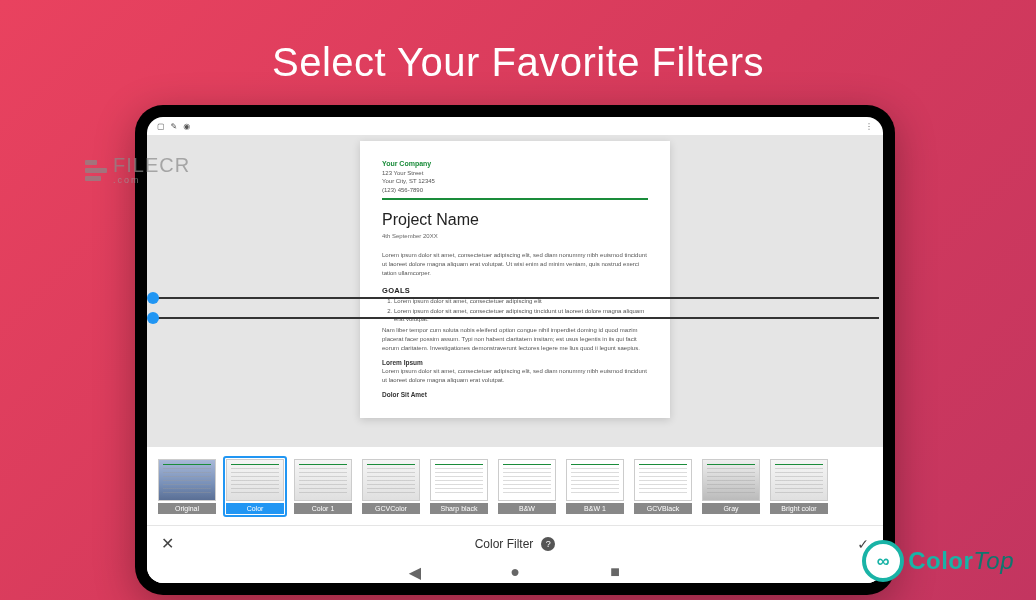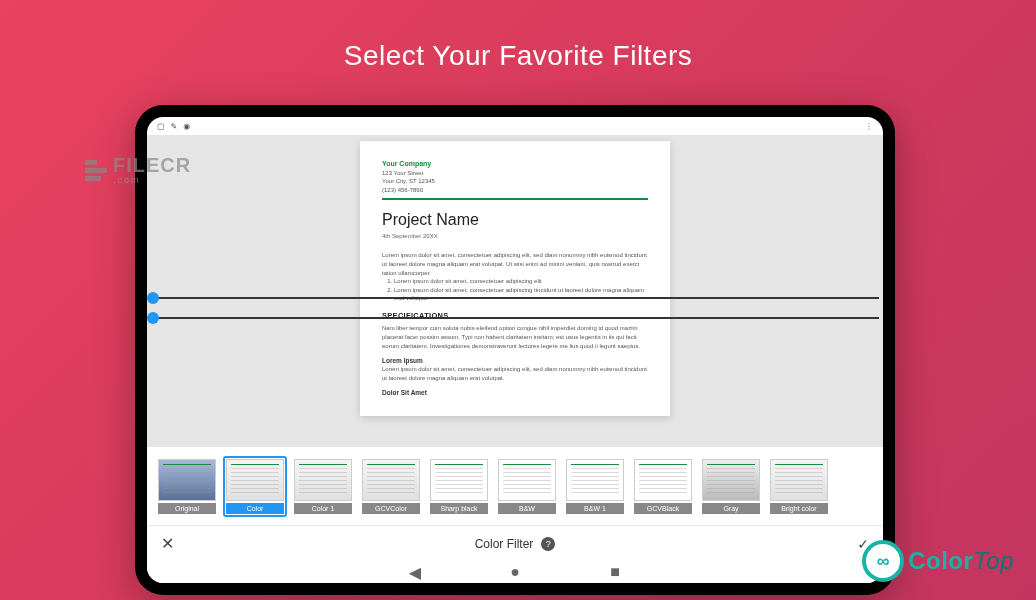--- a/index.html
+++ b/index.html
@@ -10,21 +10,21 @@
     font-family: -apple-system, BlinkMacSystemFont, "Segoe UI", Arial, sans-serif;
     position: relative;
     overflow: hidden;
   }
   .hero-title {
     position: absolute;
     top: 40px;
     left: 50%;
     transform: translateX(-50%);
     color: #fff;
-    font-size: 28px;
+    font-size: 40px;
     font-weight: 400;
     letter-spacing: 0.5px;
   }
   .tablet {
     position: absolute;
     top: 105px;
     left: 135px;
     width: 760px;
     height: 490px;
     background: #000;
@@ -202,21 +202,21 @@
     align-items: center;
     gap: 6px;
     opacity: 0.7;
     z-index: 5;
   }
   .wm-bars { display: flex; flex-direction: column; gap: 3px; }
   .wm-bars span { display: block; height: 5px; background: #8a8a8a; border-radius: 1px; }
   .wm-bars span:nth-child(1){width:12px;}
   .wm-bars span:nth-child(2){width:22px;}
   .wm-bars span:nth-child(3){width:16px;}
-  .wm-text { color: #8a8a8a; font-size: 20px; font-weight: 700; letter-spacing: 1px; line-height: 1; }
+  .wm-text { color: #8a8a8a; font-size: 20px; font-weight: 400; letter-spacing: 1px; line-height: 1; }
   .wm-sub { font-size: 9px; font-weight: 400; letter-spacing: 2px; color: #9a9a9a; }
 
   .watermark-desktop {
     position: absolute;
     right: 22px;
     bottom: 18px;
     display: flex;
     align-items: center;
     gap: 4px;
     z-index: 5;
@@ -264,26 +264,26 @@
           <div>123 Your Street</div>
           <div>Your City, ST 12345</div>
           <div>(123) 456-7890</div>
         </div>
         <hr class="green-rule">
         <div class="project-name">Project Name</div>
         <div class="project-date">4th September 20XX</div>
 
         <div class="sect-body">Lorem ipsum dolor sit amet, consectetuer adipiscing elit, sed diam nonummy nibh euismod tincidunt ut laoreet dolore magna aliquam erat volutpat. Ut wisi enim ad minim veniam, quis nostrud exerci tation ullamcorper.</div>
 
+        <div class="sect-title">GOALS</div>
         <ol class="goals-list">
           <li>Lorem ipsum dolor sit amet, consectetuer adipiscing elit</li>
           <li>Lorem ipsum dolor sit amet, consectetuer adipiscing tincidunt ut laoreet dolore magna aliquam erat volutpat.</li>
         </ol>
 
-        <div class="sect-title">SPECIFICATIONS</div>
         <div class="sect-body">Nam liber tempor cum soluta nobis eleifend option congue nihil imperdiet doming id quod mazim placerat facer possim assum. Typi non habent claritatem insitam; est usus legentis in iis qui facit eorum claritatem. Investigationes demonstraverunt lectores legere me lius quod ii legunt saepius.</div>
 
         <div class="subhead">Lorem Ipsum</div>
         <div class="sect-body">Lorem ipsum dolor sit amet, consectetuer adipiscing elit, sed diam nonummy nibh euismod tincidunt ut laoreet dolore magna aliquam erat volutpat.</div>
         <div class="subhead">Dolor Sit Amet</div>
       </div>
 
       <div class="sliders">
         <div class="slider">
           <div class="slider-thumb"></div>

